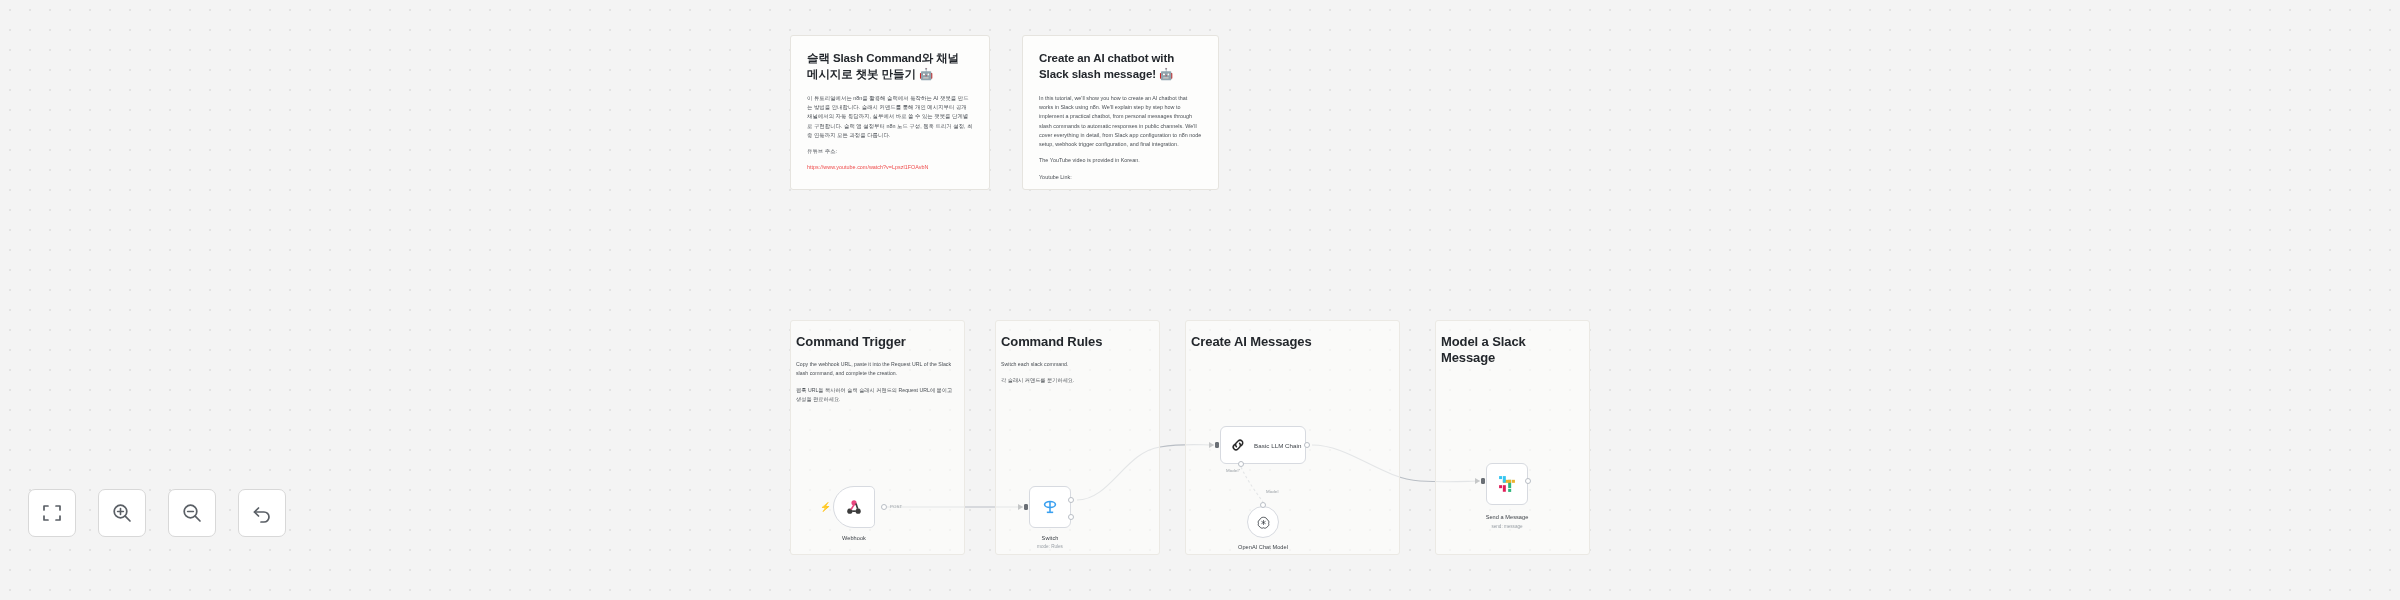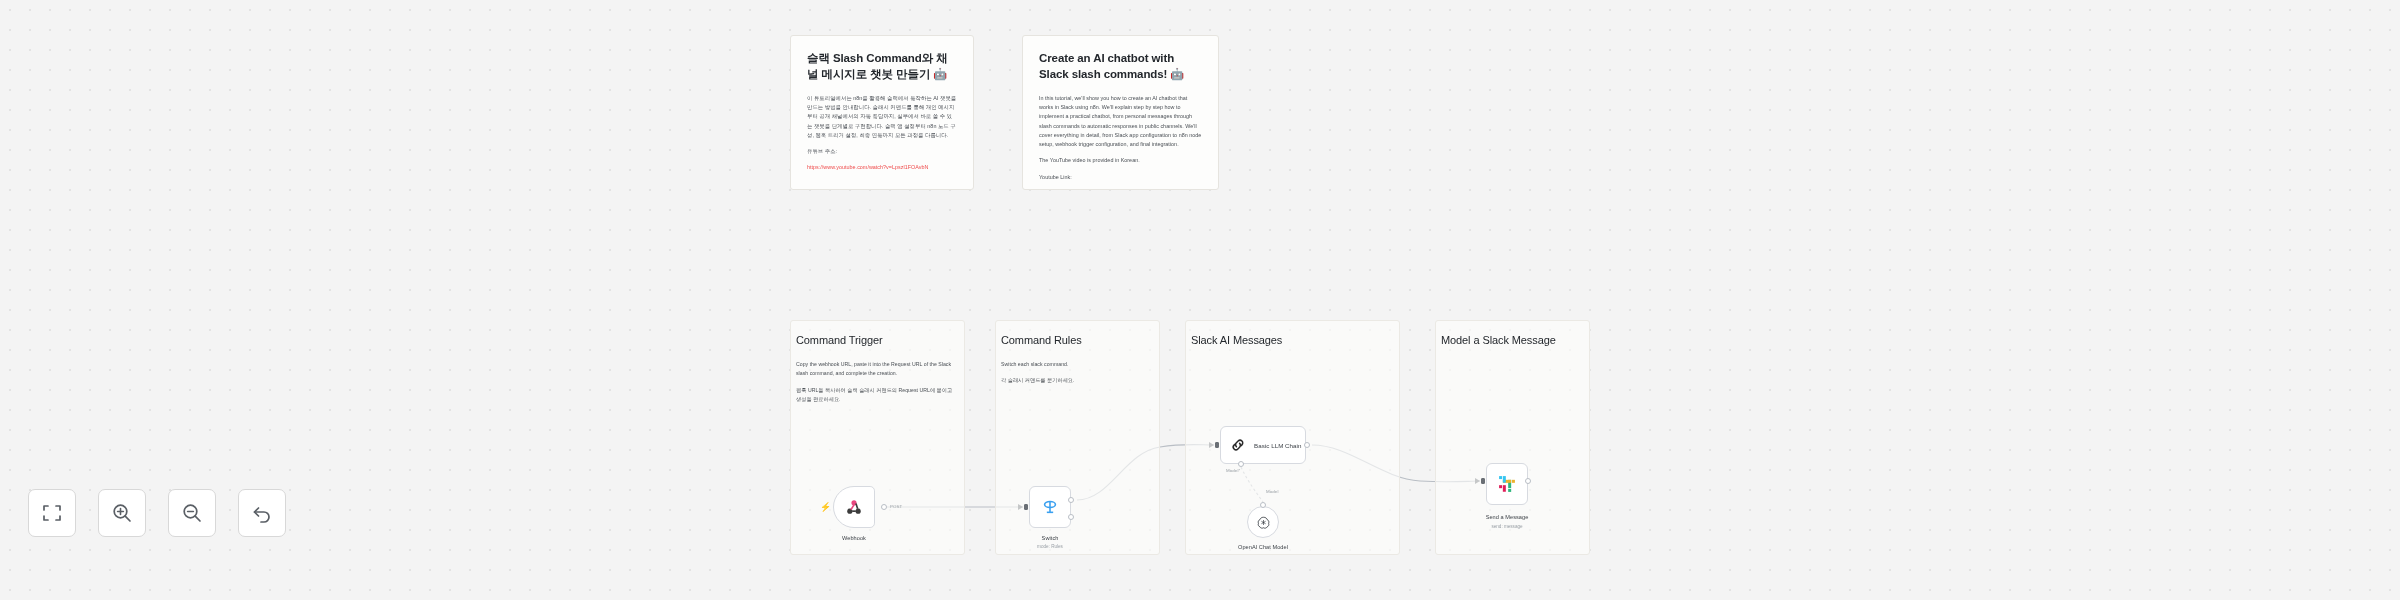--- a/index.html
+++ b/index.html
@@ -50,39 +50,39 @@
     line-height: 1.72;
     letter-spacing: 0.02px;
   }
   .sticky-body p { margin-bottom: 7px; }
   .sticky-body p:last-child { margin-bottom: 0; }
   .sticky-link {
     color: #ef4b4b;
     word-break: break-all;
   }
 
-  #sticky-korean { left: 790px; top: 35px; width: 184px; height: 155px; }
+  #sticky-korean { left: 790px; top: 35px; width: 200px; height: 155px; }
   #sticky-english { left: 1022px; top: 35px; width: 197px; height: 155px; }
 
   
   .panel {
     position: absolute;
     background: rgba(253,253,252,0.62);
     border: 1px solid #ebe9e4;
     border-radius: 3px;
   }
   #panel-trigger { left: 790px;  top: 320px; width: 175px; height: 235px; }
   #panel-switch  { left: 995px;  top: 320px; width: 165px; height: 235px; }
   #panel-ai      { left: 1185px; top: 320px; width: 215px; height: 235px; }
   #panel-slack   { left: 1435px; top: 320px; width: 155px; height: 235px; }
 
   .panel-title {
     position: absolute;
-    font-size: 11px;
-    font-weight: normal;
+    font-size: 13px;
+    font-weight: bold;
     color: #23272c;
     letter-spacing: -0.1px;
     line-height: 1.22;
     width: 160px;
   }
   #title-trigger { left: 796px;  top: 334px; }
   #title-switch  { left: 1001px; top: 334px; }
   #title-ai      { left: 1191px; top: 334px; }
   #title-slack   { left: 1441px; top: 334px; width: 120px; }
 
@@ -248,32 +248,32 @@
   <div class="sticky" id="sticky-korean">
     <div class="sticky-title">슬랙 Slash Command와 채널 메시지로 챗봇 만들기 🤖</div>
     <div class="sticky-body">
       <p>이 튜토리얼에서는 n8n을 활용해 슬랙에서 동작하는 AI 챗봇을 만드는 방법을 안내합니다. 슬래시 커맨드를 통해 개인 메시지부터 공개 채널에서의 자동 응답까지, 실무에서 바로 쓸 수 있는 챗봇을 단계별로 구현합니다. 슬랙 앱 설정부터 n8n 노드 구성, 웹훅 트리거 설정, 최종 연동까지 모든 과정을 다룹니다.</p>
       <p>유튜브 주소:</p>
       <p class="sticky-link">https://www.youtube.com/watch?v=Lpszl1FOAvbN</p>
     </div>
   </div>
 
   <div class="sticky" id="sticky-english">
-    <div class="sticky-title">Create an AI chatbot with Slack slash commands! 🤖</div>
+    <div class="sticky-title">Create an AI chatbot with Slack slash message! 🤖</div>
     <div class="sticky-body">
       <p>In this tutorial, we'll show you how to create an AI chatbot that works in Slack using n8n. We'll explain step by step how to implement a practical chatbot, from personal messages through slash commands to automatic responses in public channels. We'll cover everything in detail, from Slack app configuration to n8n node setup, webhook trigger configuration, and final integration.</p>
       <p>The YouTube video is provided in Korean.</p>
       <p>Youtube Link:</p>
       <p class="sticky-link">https://www.youtube.com/watch?v=Lpszl1FOAvbN</p>
     </div>
   </div>
 
   <div class="panel-title" id="title-trigger">Command Trigger</div>
   <div class="panel-title" id="title-switch">Command Rules</div>
-  <div class="panel-title" id="title-ai">Slack AI Messages</div>
+  <div class="panel-title" id="title-ai">Create AI Messages</div>
   <div class="panel-title" id="title-slack">Model a Slack Message</div>
 
   <div class="panel-desc" id="desc-trigger">
     <p>Copy the webhook URL, paste it into the Request URL of the Slack slash command, and complete the creation.</p>
     <p>웹훅 URL을 복사하여 슬랙 슬래시 커맨드의 Request URL에 붙이고 생성을 완료하세요.</p>
   </div>
   <div class="panel-desc" id="desc-switch">
     <p>Switch each slack command.</p>
     <p>각 슬래시 커맨드를 분기하세요.</p>
   </div>

